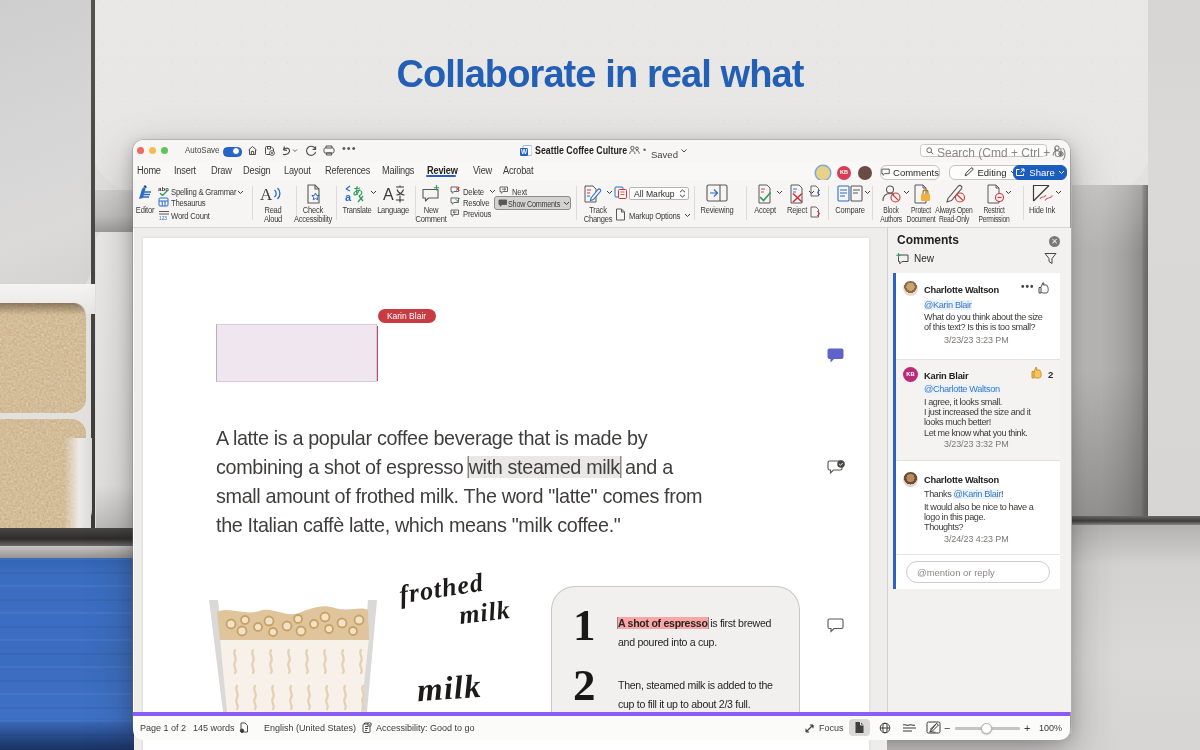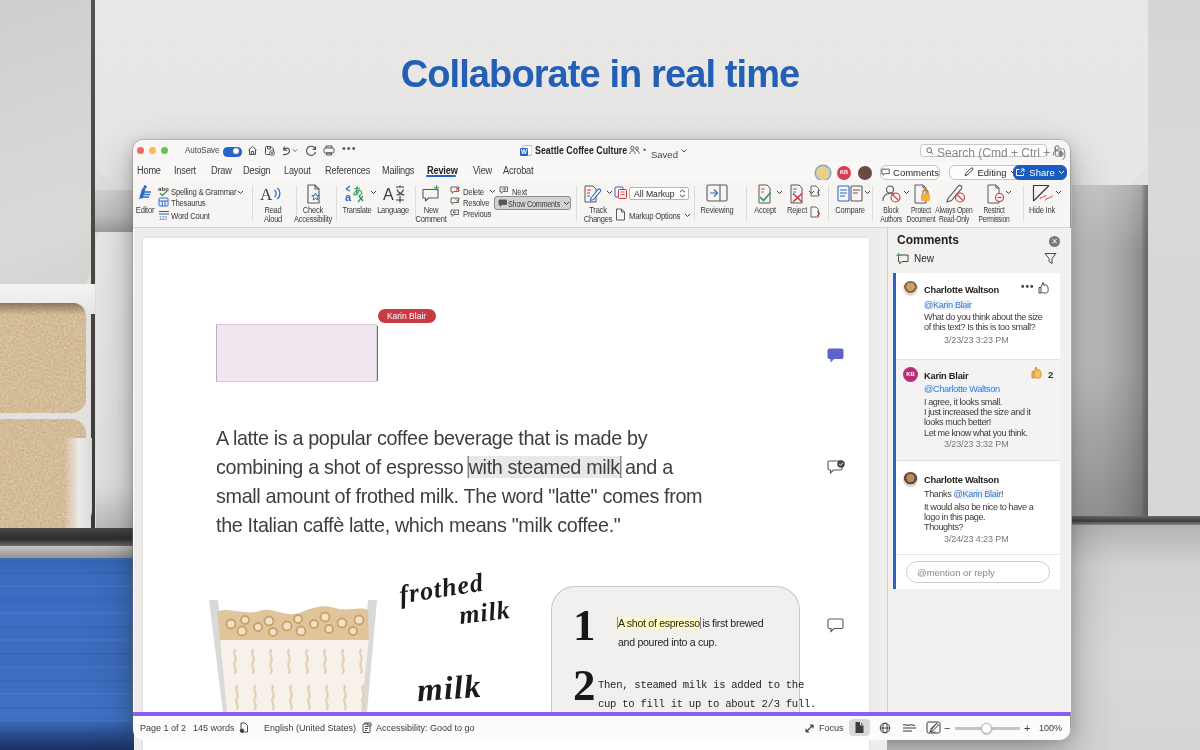--- a/index.html
+++ b/index.html
@@ -91,21 +91,21 @@
 <div class="abs" id="blue">
     <div class="stripes"></div>
   </div>
 <div class="abs" id="bluedark"></div>
 <div class="abs speck" id="rpanelcol"></div>
 <div class="abs" id="rpanel"></div>
 <div class="abs" id="redge"></div>
 <div class="abs" id="rline"></div>
 <div class="abs speck" id="rlow"></div>
 <div class="abs speck" id="bottomwall"></div>
-<div class="abs" id="headline">Collaborate in real time</div>
+<div class="abs" id="headline">Collaborate in real what</div>
 
 <div class="abs" id="win">
   <div class="abs" id="titlebar">
     <div class="abs tl" style="left:4px;background:#ee6a5f;"></div>
     <div class="abs tl" style="left:16px;background:#f5bd4f;"></div>
     <div class="abs tl" style="left:28px;background:#61c455;"></div>
     <div class="abs" style="left:52px;top:5px;font-size:8.4px;color:#454442;transform:scaleX(.95);transform-origin:0 0;">AutoSave</div>
     <div class="abs" style="left:90px;top:7px;width:17px;height:8px;border-radius:4.5px;background:#2565c6;border:.5px solid #2060c0;"></div>
     <div class="abs" style="left:99px;top:7px;width:8px;height:8px;border-radius:50%;background:#fff;border:.5px solid #2060c0;box-sizing:border-box;"></div>
     <svg class="abs" style="left:114px;top:5px;" width="11" height="11" viewBox="0 0 11 11" fill="none" stroke="#4f4e4c" stroke-width="1">
@@ -466,23 +466,23 @@
       <path d="M126 88 C123 92 129 96 126 100 C123 104 129 108 126 111"></path>
       <path d="M144 88 C141 92 147 96 144 100 C141 104 147 108 144 111"></path>
       <path d="M162 88 C159 92 165 96 162 100 C159 104 165 108 162 111"></path>
     </g>
   </svg>
   <div class="abs hand" style="left:266px;top:434px;transform:rotate(-9deg);font-size:26px;">frothed</div>
   <div class="abs hand" style="left:326px;top:458px;transform:rotate(-7deg);font-size:26px;">milk</div>
   <div class="abs hand" style="left:284px;top:530px;transform:rotate(-4deg);font-size:33px;">milk</div>
   <div class="abs" style="left:418px;top:446px;width:249px;height:126px;border-radius:24px 24px 0 0;background:#f1f0ee;border:1px solid #c9c7c5;border-bottom:none;box-sizing:border-box;"></div>
   <div class="abs" style="left:440px;top:468px;font-family:'Liberation Serif',serif;font-size:45px;line-height:34px;font-weight:bold;color:#191817;">1</div>
-  <div class="abs steptext" style="left:485px;top:474px;"><span style="background:#fef9c3;box-shadow:-1px 0 0 #8a8886,1px 0 0 #8a8886;">A shot of espresso</span> is first brewed<br>and poured into a cup.</div>
+  <div class="abs steptext" style="left:485px;top:474px;"><span style="background:#fca5a5;box-shadow:-1px 0 0 #8a8886,1px 0 0 #8a8886;font-weight:bold;">A shot of espresso</span> is first brewed<br>and poured into a cup.</div>
   <div class="abs" style="left:440px;top:528px;font-family:'Liberation Serif',serif;font-size:45px;line-height:34px;font-weight:bold;color:#191817;">2</div>
-  <div class="abs steptext" style="left:465px;top:536px;font-family:Liberation Mono, monospace;">Then, steamed milk is added to the<br>cup to fill it up to about 2/3 full.</div>
+  <div class="abs steptext" style="left:485px;top:536px;">Then, steamed milk is added to the<br>cup to fill it up to about 2/3 full.</div>
   <svg class="abs" style="left:694px;top:478px;" width="18" height="16" viewBox="0 0 18 16">
       <path d="M2.5 1 H14.5 A1.5 1.5 0 0 1 16 2.5 V9 A1.5 1.5 0 0 1 14.5 10.5 H7 L4 13.5 V10.5 H2.5 A1.5 1.5 0 0 1 1 9 V2.5 A1.5 1.5 0 0 1 2.5 1 Z" fill="none" stroke="#5a5856" stroke-width="1.1"></path>
     </svg>
   <div class="abs" id="compane"></div>
   <div class="abs" style="left:764px;top:93px;font-size:12px;font-weight:bold;color:#232221;">Comments</div>
   <div class="abs" style="left:916px;top:96px;width:11px;height:11px;border-radius:50%;background:#7b7977;color:#f2f1f0;font-size:8px;text-align:center;line-height:11px;">✕</div>
   <svg class="abs" style="left:762px;top:112px;" width="15" height="14" viewBox="0 0 15 14" fill="none">
       <path d="M3.5 3 H13 V9.5 H7 L4.8 11.8 V9.5 H3.5 Z" stroke="#4a4846" stroke-width="1"></path>
       <path d="M3.5 1 V5.5 M1.2 3.2 H5.8" stroke="#2e9b5d" stroke-width="1.1"></path>
     </svg>

